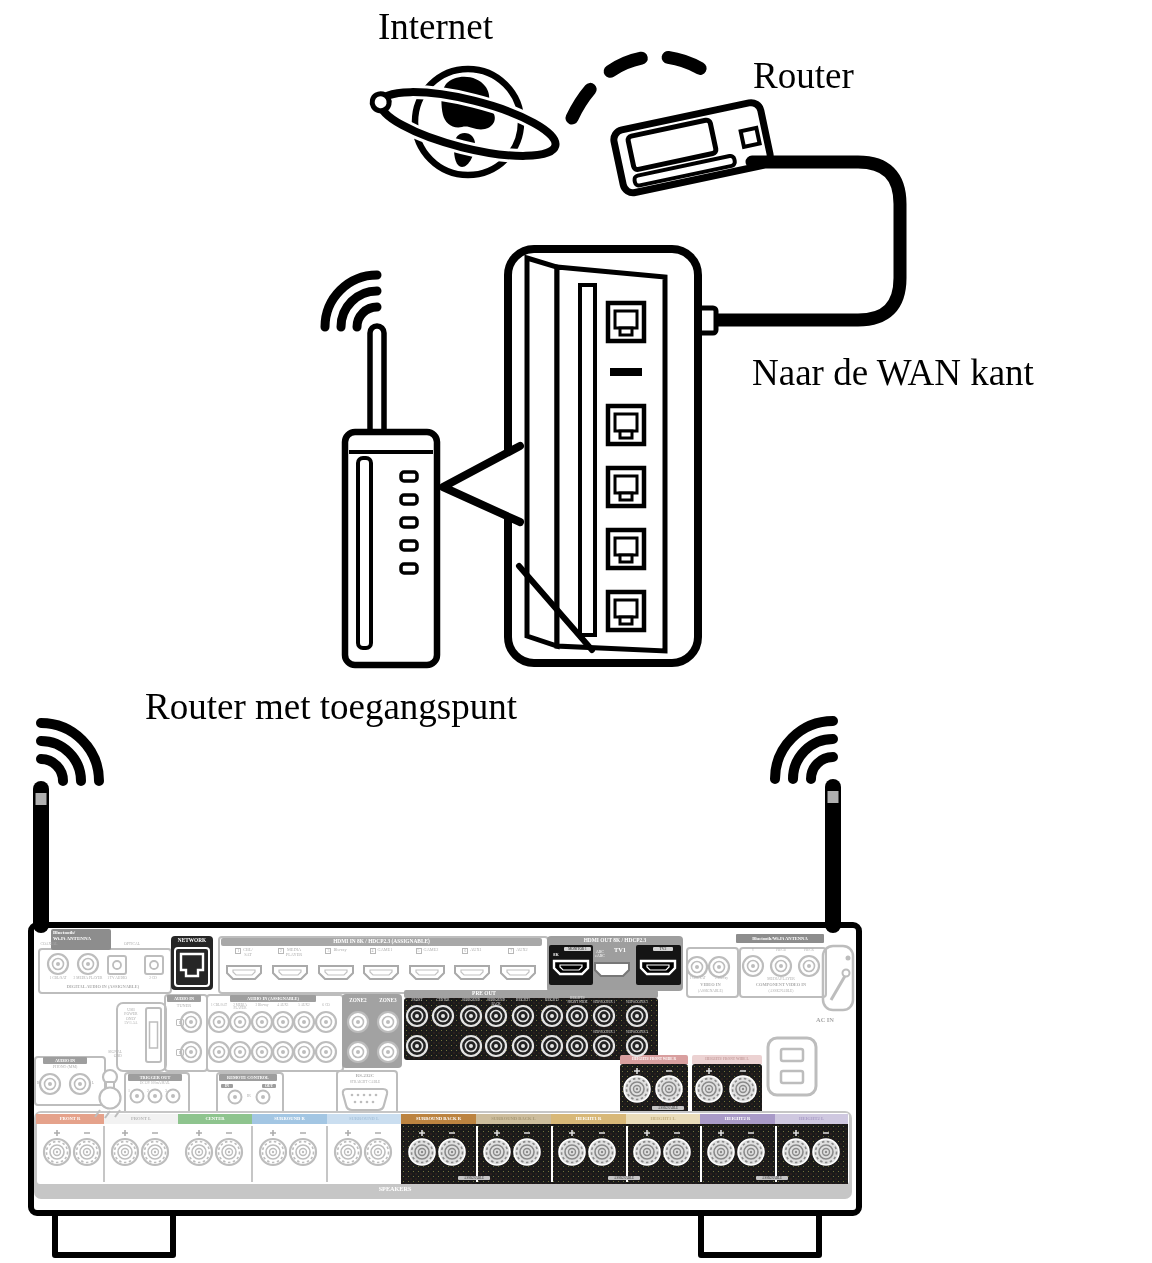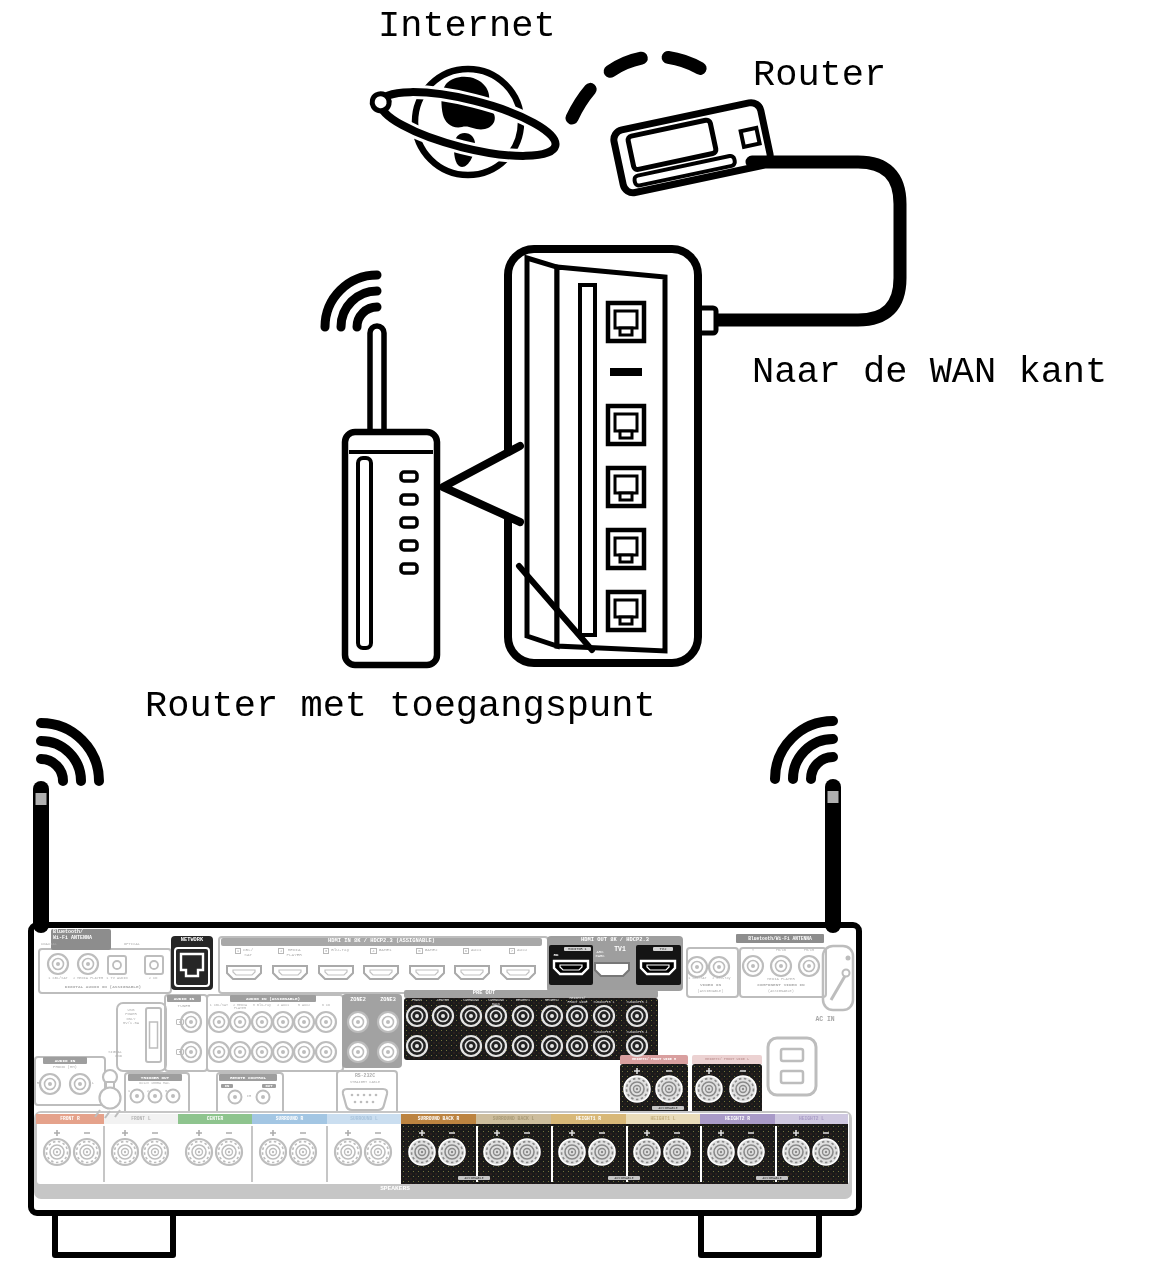--- a/index.html
+++ b/index.html
@@ -1,17 +1,17 @@
 <!DOCTYPE html>
 <html><head>
 <meta charset="utf-8">
 <style>
   html,body{margin:0;padding:0;background:#fff}
   #stage{position:relative;width:1152px;height:1263px;background:#fff;overflow:hidden;
-         font-family:Liberation Mono, monospace}
+         font-family:Liberation Serif, serif}
   .lb{position:absolute;color:#adadad;white-space:pre-line;text-align:center;line-height:1.12;z-index:6}
   .big{font-size:37px;color:#000;font-weight:500;white-space:nowrap;text-align:left;letter-spacing:0}
   .w{color:#fff}.b{font-weight:bold}
   .box{position:absolute;border:2px solid #bdbdbd;border-radius:4px;z-index:2}
   .strip{position:absolute;background:#a8a8a8;border-radius:2px;z-index:3}
   .darkbox{position:absolute;background:#1a1a1a;border-radius:3px;z-index:2;
     background-image:radial-gradient(rgba(205,200,90,.5) .6px,transparent 1px),
                      radial-gradient(rgba(180,70,45,.45) .6px,transparent 1px);
     background-size:5px 5px,5px 5px;background-position:0 0,2.5px 2.5px}
   .hdr{position:absolute;z-index:4;font-weight:bold;text-align:center;line-height:1.05;white-space:pre-line}

